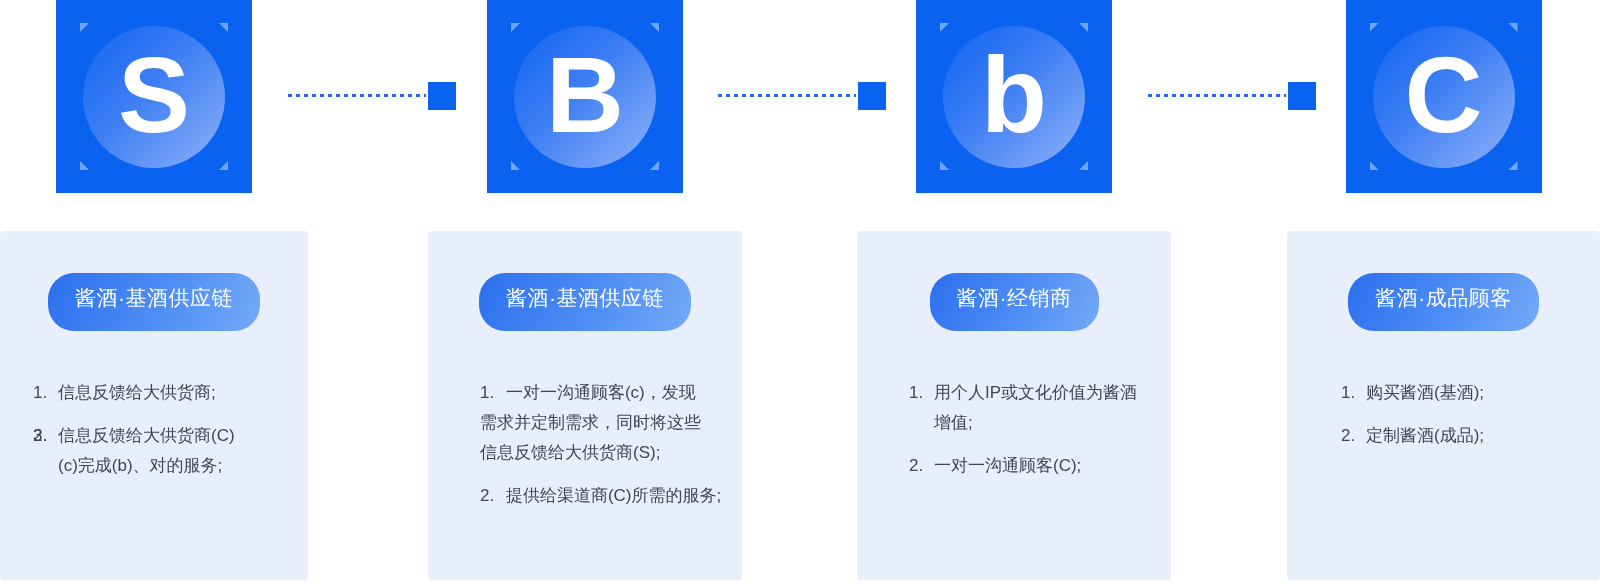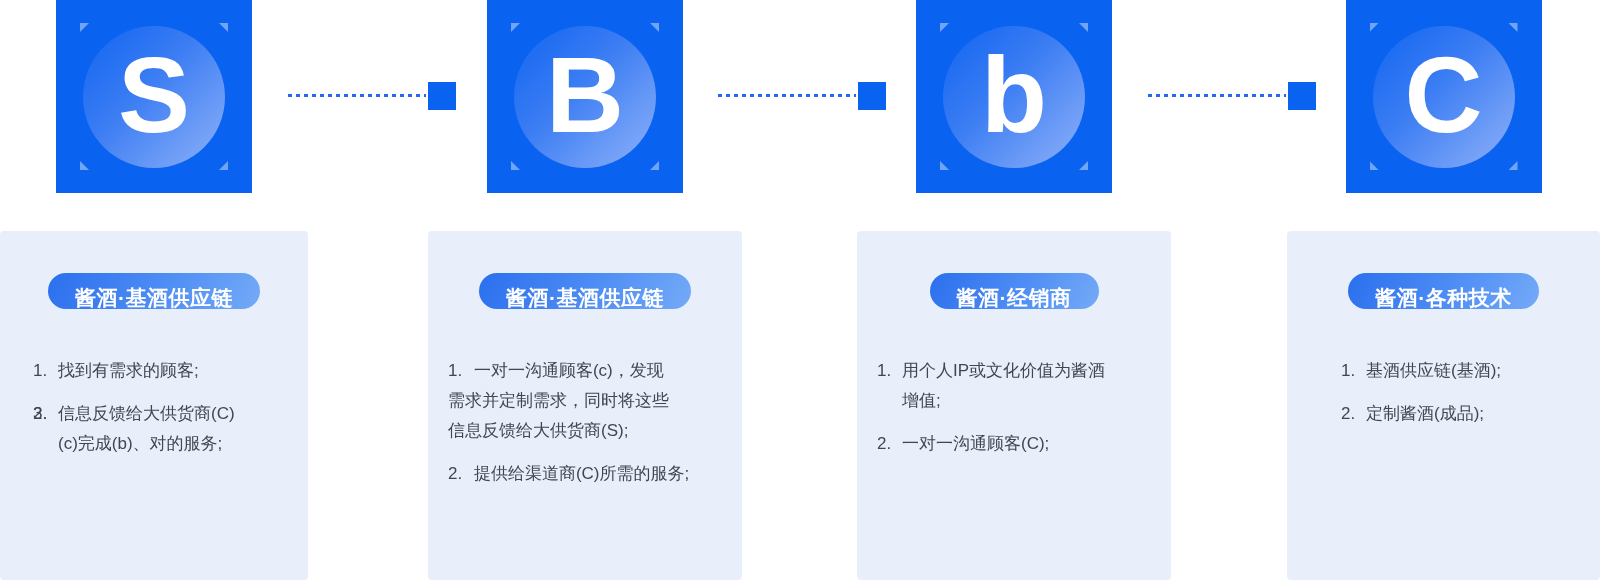--- a/index.html
+++ b/index.html
@@ -46,31 +46,31 @@
   }
   .endcap{position:absolute;right:0;top:0;width:28px;height:28px;background:#0A62F1;}
 
   
   .card{
     position:absolute;left:0;right:0;top:231px;bottom:4px;
     background:#E8EFFB;border-radius:4px;
   }
   .pill-row{margin-top:42px;text-align:center;}
   .pill{
-    display:inline-block;height:36px;line-height:50px;padding:0 27px;
-    border-radius:26px;color:#ffffff;font-size:21px;font-weight:bold;
+    display:inline-block;height:58px;line-height:50px;padding:0 27px;
+    border-radius:26px;color:#ffffff;font-size:21px;font-weight:normal;
     letter-spacing:0.5px;
     background:linear-gradient(115deg,#2B6FEE 0%,#4F8EF4 55%,#74AAF7 100%);
     text-align:right;
   }
   ol.list{
     list-style:none;margin:47px 0 0 0;padding:0 18px 0 33px;
     color:#3F4753;font-size:17px;line-height:30px;
   }
-  .u2 ol.list,.u3 ol.list{padding-left:20px}
+  .u2 ol.list,.u3 ol.list{padding-left:52px}
   .u4 ol.list{padding-left:54px}
   li.item{position:relative;padding-left:25px;margin:0 0 13px 0;}
   li.item .num{position:absolute;left:0;top:0;}
   li.item .txt{white-space:pre-line;}
   
   .u2 li.item{padding-left:0}
   .u2 li.item .num{position:static;margin-right:7px}
 </style>
 </head>
 <body>
@@ -88,21 +88,21 @@
       </div>
     </div>
     <div class="card">
       <div class="pill-row">
         <span class="pill">酱酒·基酒供应链</span>
       </div>
       <ol class="list">
 
           <li class="item">
             <span class="num">1.</span>
-            <span class="txt">找到有需求的顾客;</span>
+            <span class="txt">信息反馈给大供货商;</span>
           </li>
 
           <li class="item">
             <span class="num">2.</span>
           </li>
 
           <li class="item">
             <span class="num">3.</span>
             <span class="txt">信息反馈给大供货商(C)
 (c)完成(b)、对的服务;</span>
@@ -177,27 +177,27 @@
       <span class="corner tl"></span>
       <span class="corner tr"></span>
       <span class="corner bl"></span>
       <span class="corner br"></span>
       <div class="orb">
         <span class="letter">C</span>
       </div>
     </div>
     <div class="card">
       <div class="pill-row">
-        <span class="pill">酱酒·各种技术</span>
-      </div>
-      <ol class="list">
-
-          <li class="item">
-            <span class="num">1.</span>
-            <span class="txt">基酒供应链(基酒);</span>
+        <span class="pill">酱酒·成品顾客</span>
+      </div>
+      <ol class="list">
+
+          <li class="item">
+            <span class="num">1.</span>
+            <span class="txt">购买酱酒(基酒);</span>
           </li>
 
           <li class="item">
             <span class="num">2.</span>
             <span class="txt">定制酱酒(成品);</span>
           </li>
         </ol>
     </div>
   </div>
 

